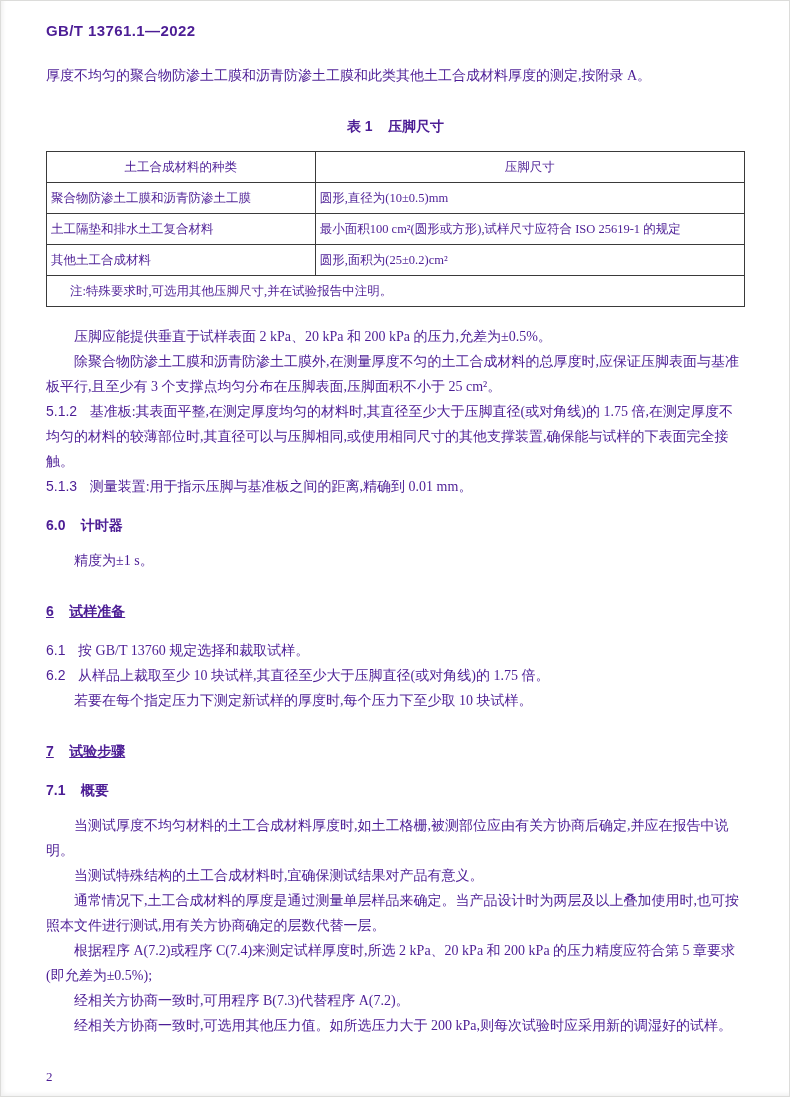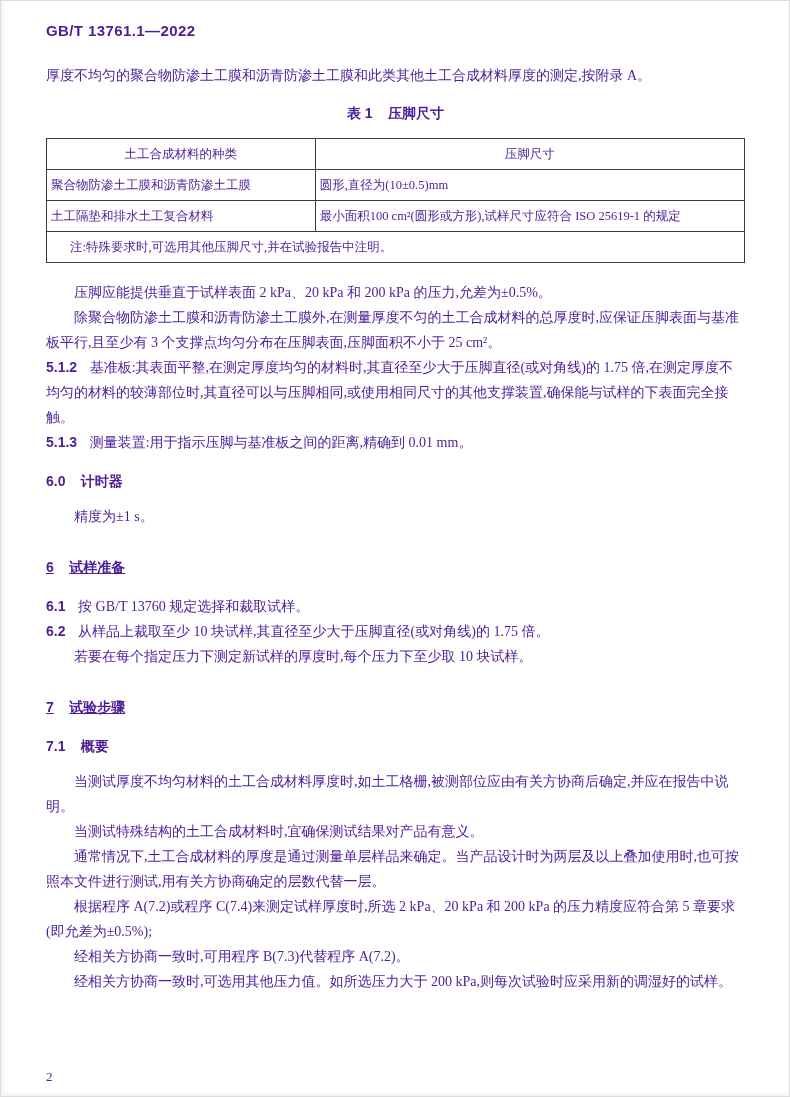--- a/index.html
+++ b/index.html
@@ -22,29 +22,29 @@
     font-weight: bold;
     letter-spacing: 0.4px;
     margin-bottom: 24px;
   }
   .body-text { font-size: 14px; line-height: 25px; }
   p.para { text-indent: 2em; }
   p.flush { text-indent: 0; }
   p.clause { text-indent: 0; }
   .clause .num {
     font-family: "Liberation Sans", "DejaVu Sans", sans-serif;
-    font-weight: bold;
+    font-weight: normal;
     margin-right: 0.9em;
   }
   .caption {
     text-align: center;
     font-family: "Liberation Sans", "DejaVu Sans", sans-serif;
     font-weight: bold;
     font-size: 14px;
-    margin: 13px 0 12px 0;
+    margin: 26px 0 12px 0;
   }
   .caption .cap-title { margin-left: 1.1em; }
   table.std-table {
     width: 100%;
     border-collapse: collapse;
     font-size: 12.5px;
     line-height: 18px;
     margin-bottom: 17px;
     border: 1.5px solid #3a3a3a;
   }
@@ -103,20 +103,24 @@
       <tbody>
         <tr>
           <td>聚合物防渗土工膜和沥青防渗土工膜</td>
           <td>圆形,直径为(10±0.5)mm</td>
         </tr>
         <tr>
           <td>土工隔垫和排水土工复合材料</td>
           <td>最小面积100 cm²(圆形或方形),试样尺寸应符合 ISO 25619-1 的规定</td>
         </tr>
         <tr>
+          <td>其他土工合成材料</td>
+          <td>圆形,面积为(25±0.2)cm²</td>
+        </tr>
+        <tr>
           <td class="note-cell" colspan="2">注:特殊要求时,可选用其他压脚尺寸,并在试验报告中注明。</td>
         </tr>
       </tbody>
     </table>
 
     <p class="para">压脚应能提供垂直于试样表面 2 kPa、20 kPa 和 200 kPa 的压力,允差为±0.5%。</p>
     <p class="para">除聚合物防渗土工膜和沥青防渗土工膜外,在测量厚度不匀的土工合成材料的总厚度时,应保证压脚表面与基准板平行,且至少有 3 个支撑点均匀分布在压脚表面,压脚面积不小于 25 cm²。</p>
 
     <p class="clause">
       <span class="num">5.1.2</span><span>基准板:其表面平整,在测定厚度均匀的材料时,其直径至少大于压脚直径(或对角线)的 1.75 倍,在测定厚度不均匀的材料的较薄部位时,其直径可以与压脚相同,或使用相同尺寸的其他支撑装置,确保能与试样的下表面完全接触。</span>

